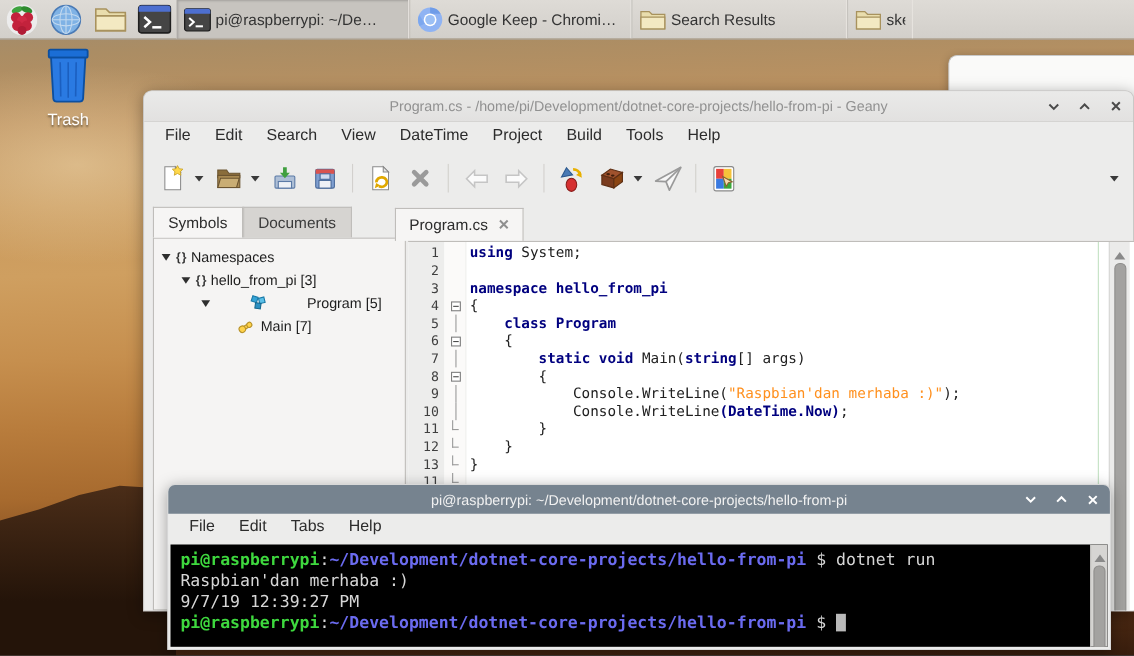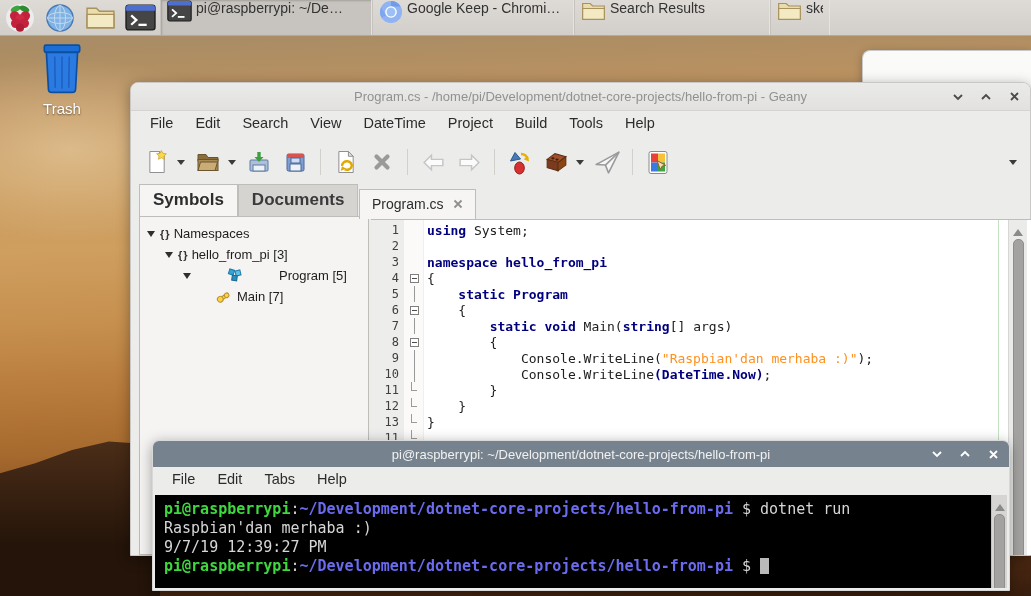--- a/index.html
+++ b/index.html
@@ -13,21 +13,21 @@
     linear-gradient(178deg,#9c8b74 0%,#ab8d64 8%,#bd9260 18%,#c99a5e 30%,#cf9f60 40%,#c68f4e 52%,#b87c3c 62%,#a76a2e 72%,#7d4a20 82%,#512c14 92%,#371d0d 100%);}
   .hill{position:absolute;left:0;top:430px;width:160px;height:166px;
     background:linear-gradient(180deg,#4f301a,#241409 70%);
     clip-path:polygon(100% 12%,100% 100%,0 100%,0 26%,22% 20%,45% 12%,68% 7%,84% 8%);}
 
   
   .taskbar{position:absolute;left:0;top:0;width:1031px;height:36px;z-index:50;
     background:linear-gradient(#dedbd6,#d2cfca);border-bottom:1px solid #aeaba6;
     display:flex;align-items:stretch;}
   .tb-launcher{width:40px;display:flex;align-items:center;justify-content:center;}
-  .task-btn{display:flex;align-items:flex-start;gap:4px;padding:0 6px;overflow:hidden;
+  .task-btn{display:flex;align-items:center;gap:4px;padding:0 6px;overflow:hidden;
     border-left:1px solid #c6c3be;border-right:1px solid #e6e3de;}
   .task-btn.active{background:#c7c4bf;box-shadow:inset 1px 1px 2px rgba(0,0,0,.18);}
   .task-btn .tlabel{font-size:14px;color:#333;white-space:nowrap;overflow:hidden;}
   .ticon{display:flex;align-items:center;}
 
   
   .trash{position:absolute;left:26px;top:42px;width:72px;text-align:center;z-index:5;}
   .trash-label{margin-top:2px;font-size:15px;color:#fff;text-shadow:0 1px 2px rgba(0,0,0,.55);}
 
   
@@ -51,21 +51,21 @@
   .menubar{display:flex;align-items:flex-start;height:30px;padding-left:8px;font-size:14.5px;color:#2c2c2c;}
   .menu-item{padding:4px 11px;}
   .toolbar{display:flex;align-items:center;height:42px;padding:0 8px;}
   .tbtn{min-width:32px;height:34px;display:flex;align-items:center;justify-content:center;margin:0 2px;}
   .dd{width:0;height:0;border:4px solid transparent;border-top:5px solid #3a3a3a;margin:5px 5px 0 2px;}
   .tsep{width:1px;height:26px;background:#d2d0cd;margin:0 7px;}
   .toolbar-spacer{flex:1;}
 
   
   .side-tabs{position:absolute;left:8px;top:104px;height:29px;display:flex;align-items:flex-end;}
-  .side-tab{padding:5px 13px 6px;font-size:17px;color:#2d2d2d;border:1px solid #bfbdba;border-bottom:none;font-weight:bold;}
+  .side-tab{padding:5px 13px 6px;font-size:14px;color:#2d2d2d;border:1px solid #bfbdba;border-bottom:none;}
   .side-tab.active{background:#f6f5f4;position:relative;z-index:2;}
   .side-tab.inactive{background:#d6d4d1;color:#3a3a3a;}
   .side-panel{position:absolute;left:8px;top:133px;width:230px;bottom:0;background:#f5f4f3;
     border:1px solid #bfbdba;}
   .tree-row{height:21px;display:flex;align-items:center;gap:5px;font-size:13px;color:#1d1d1d;}
   .expander{width:0;height:0;border:4px solid transparent;border-top:6px solid #2e2e2e;margin-top:5px;}
   .exp-blank{width:9px;}
   .ns-glyph{font-size:11px;font-weight:bold;color:#333;letter-spacing:-1px;}
 
   
@@ -369,21 +369,21 @@
             <span class="cl-fold">
               <div class="fold-box"></div>
             </span>
             <span class="cl-code"><span class="tk-p">{</span></span>
           </div>
           <div class="cl">
             <span class="cl-num">5</span>
             <span class="cl-fold">
               <div class="fold-line"></div>
             </span>
-            <span class="cl-code"><span class="tk-p">    </span><span class="tk-k">static Program</span></span>
+            <span class="cl-code"><span class="tk-p">    </span><span class="tk-k">class Program</span></span>
           </div>
           <div class="cl">
             <span class="cl-num">6</span>
             <span class="cl-fold">
               <div class="fold-box"></div>
             </span>
             <span class="cl-code"><span class="tk-p">    {</span></span>
           </div>
           <div class="cl">
             <span class="cl-num">7</span>

